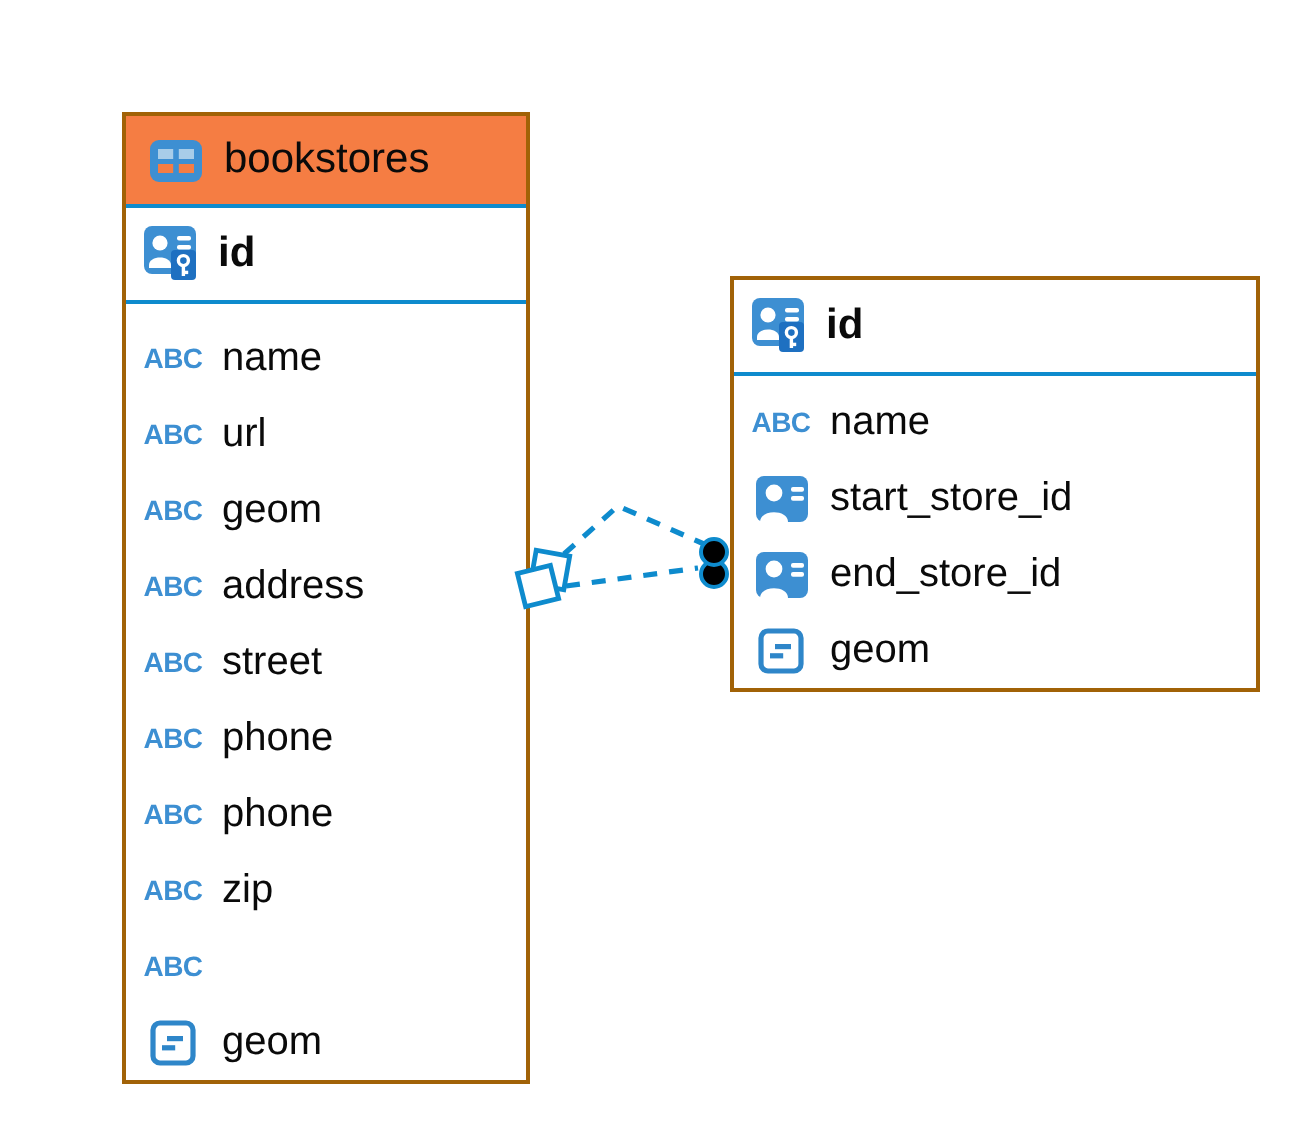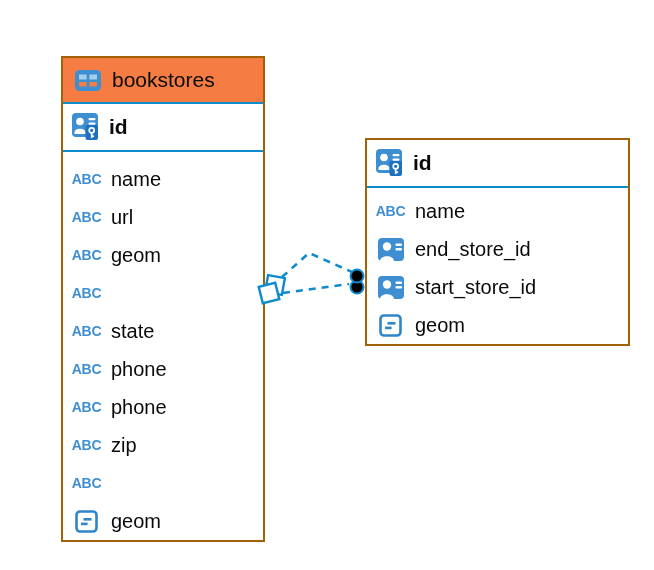--- a/index.html
+++ b/index.html
@@ -131,24 +131,25 @@
       <div class="row">
         <span class="ic abc">ABC</span>
         <span class="cname">url</span>
       </div>
       <div class="row">
         <span class="ic abc">ABC</span>
         <span class="cname">geom</span>
       </div>
       <div class="row">
         <span class="ic abc">ABC</span>
-      </div>
-      <div class="row">
-        <span class="ic abc">ABC</span>
-        <span class="cname">state</span>
+        <span class="cname">address</span>
+      </div>
+      <div class="row">
+        <span class="ic abc">ABC</span>
+        <span class="cname">street</span>
       </div>
       <div class="row">
         <span class="ic abc">ABC</span>
         <span class="cname">phone</span>
       </div>
       <div class="row">
         <span class="ic abc">ABC</span>
         <span class="cname">phone</span>
       </div>
       <div class="row">
@@ -182,29 +183,29 @@
       <div class="row">
         <span class="ic abc">ABC</span>
         <span class="cname">name</span>
       </div>
       <div class="row">
         <span class="ic">
           <svg width="26" height="23">
               <use href="#sym-ref"></use>
             </svg>
         </span>
-        <span class="cname">end_store_id</span>
+        <span class="cname">start_store_id</span>
       </div>
       <div class="row">
         <span class="ic">
           <svg width="26" height="23">
               <use href="#sym-ref"></use>
             </svg>
         </span>
-        <span class="cname">start_store_id</span>
+        <span class="cname">end_store_id</span>
       </div>
       <div class="row">
         <span class="ic">
           <svg width="23" height="23">
               <use href="#sym-geom"></use>
             </svg>
         </span>
         <span class="cname">geom</span>
       </div>
     </div>

